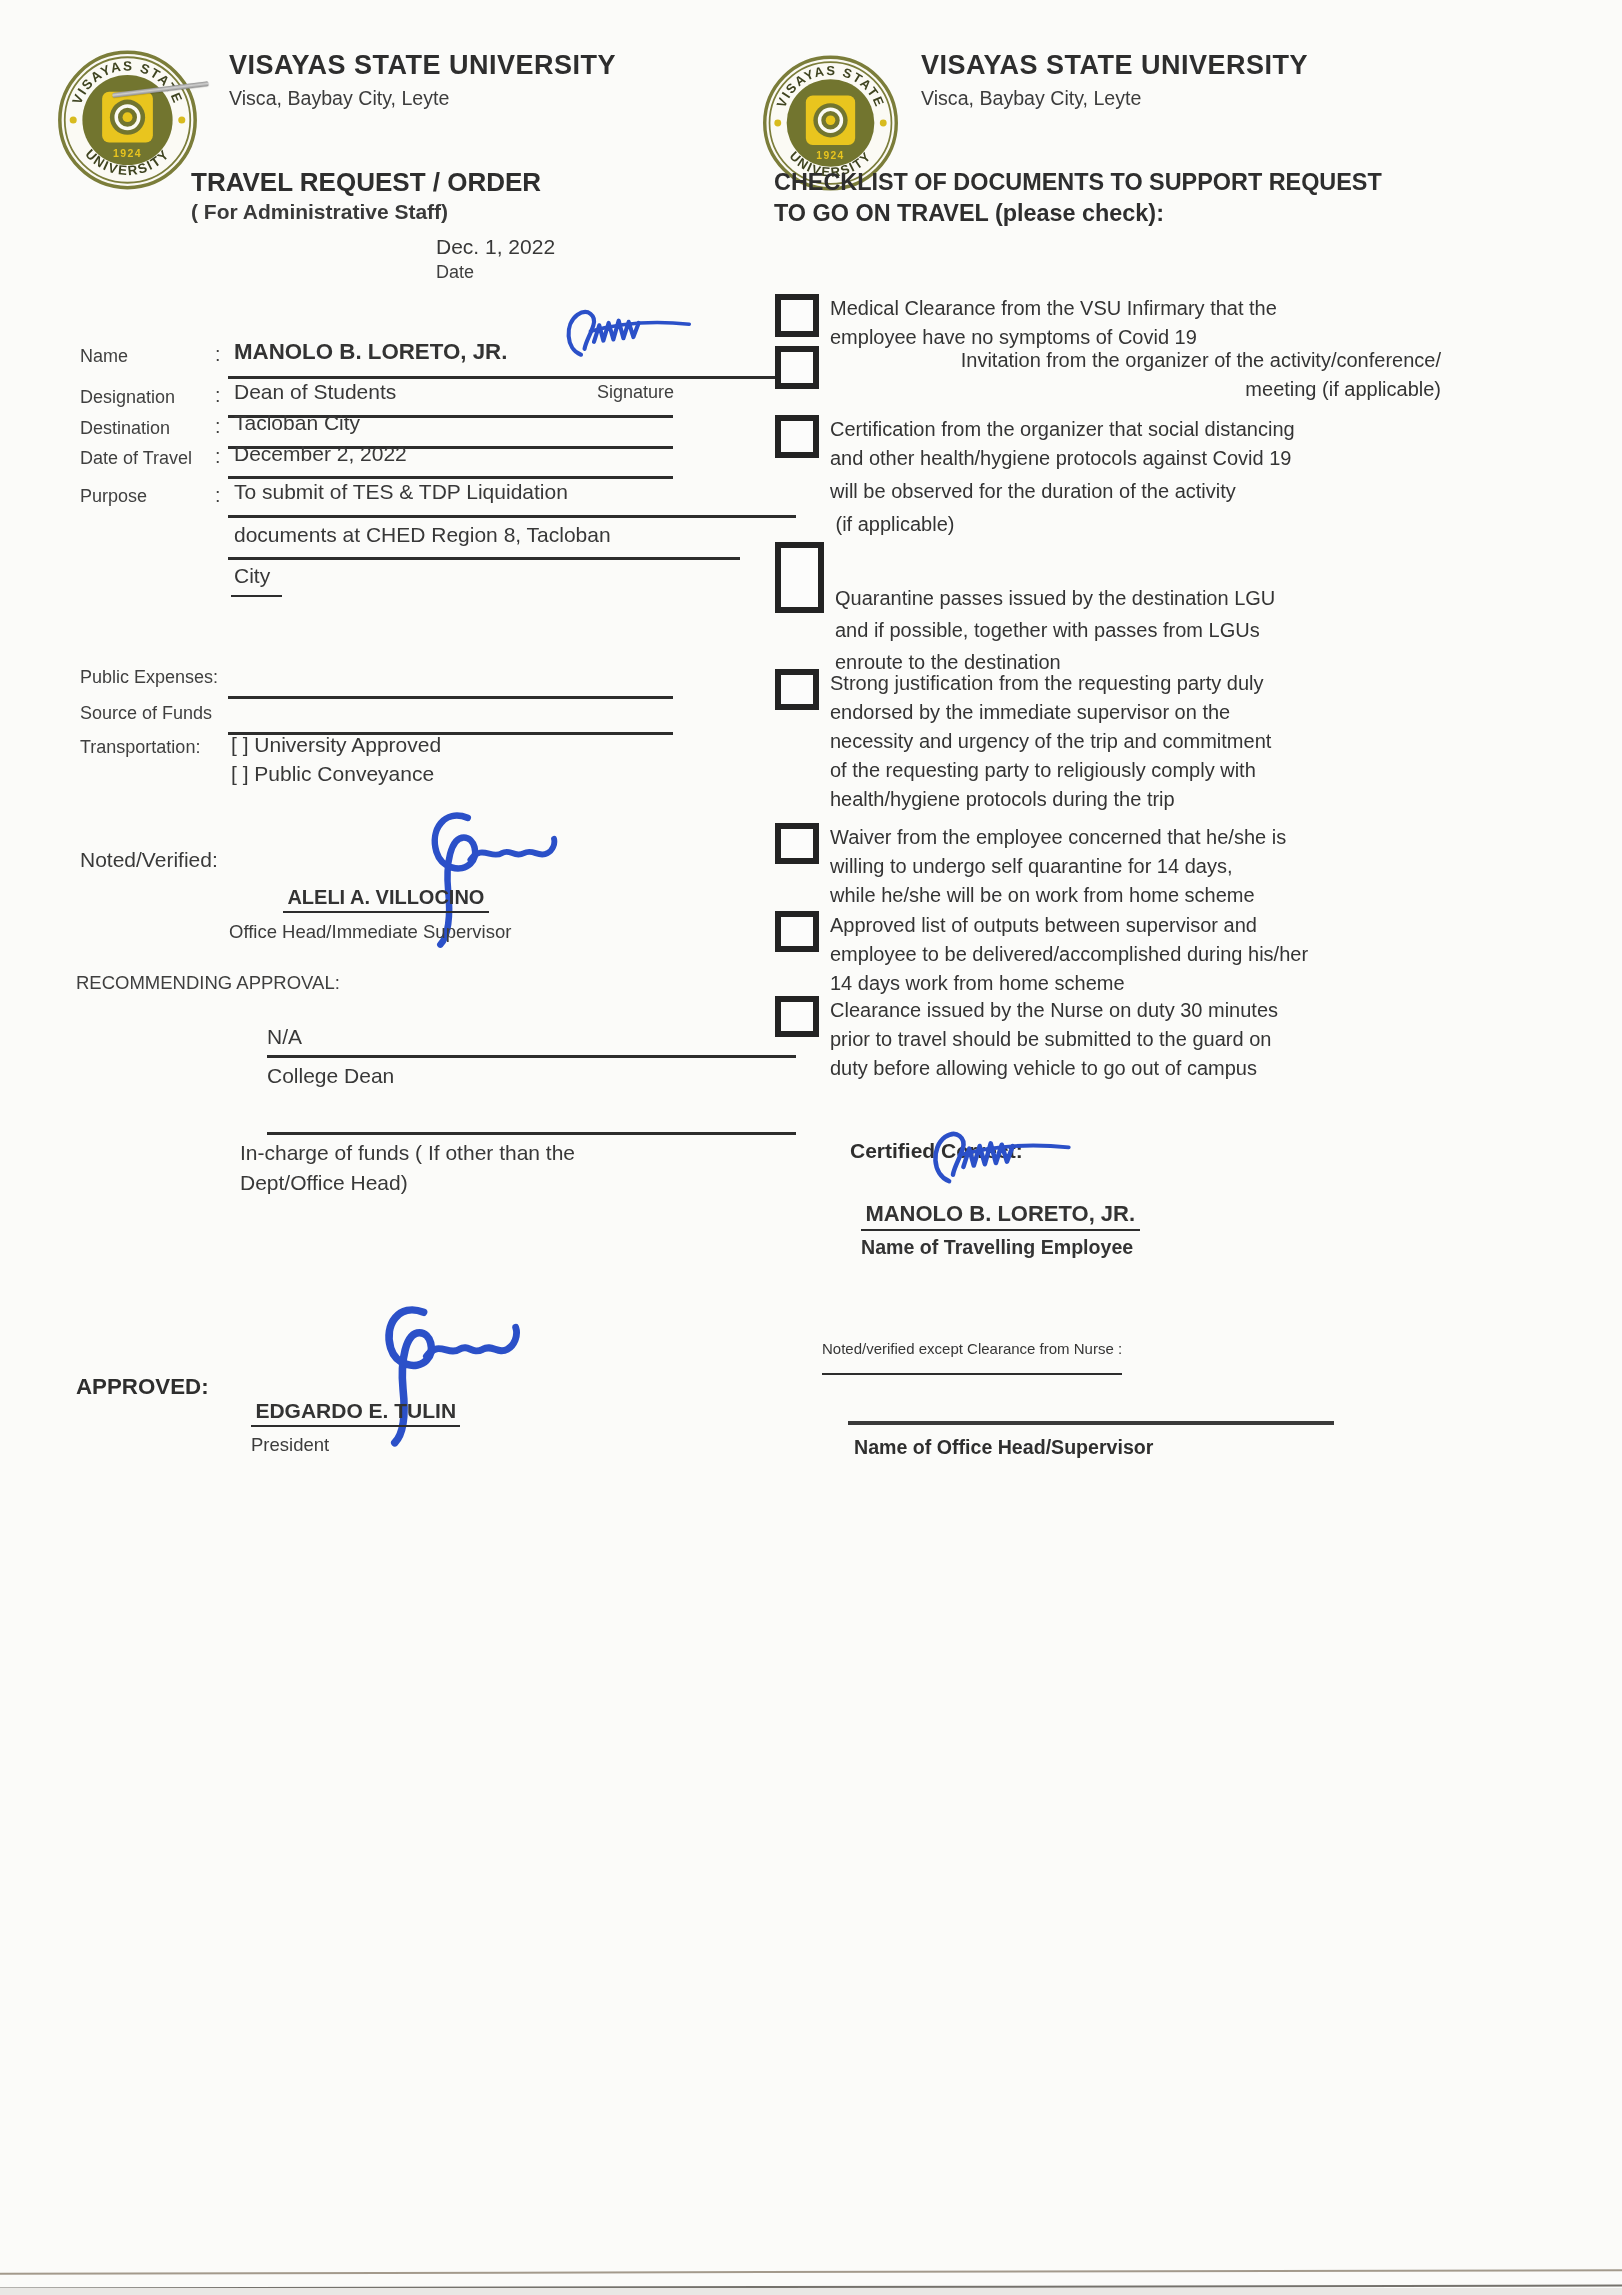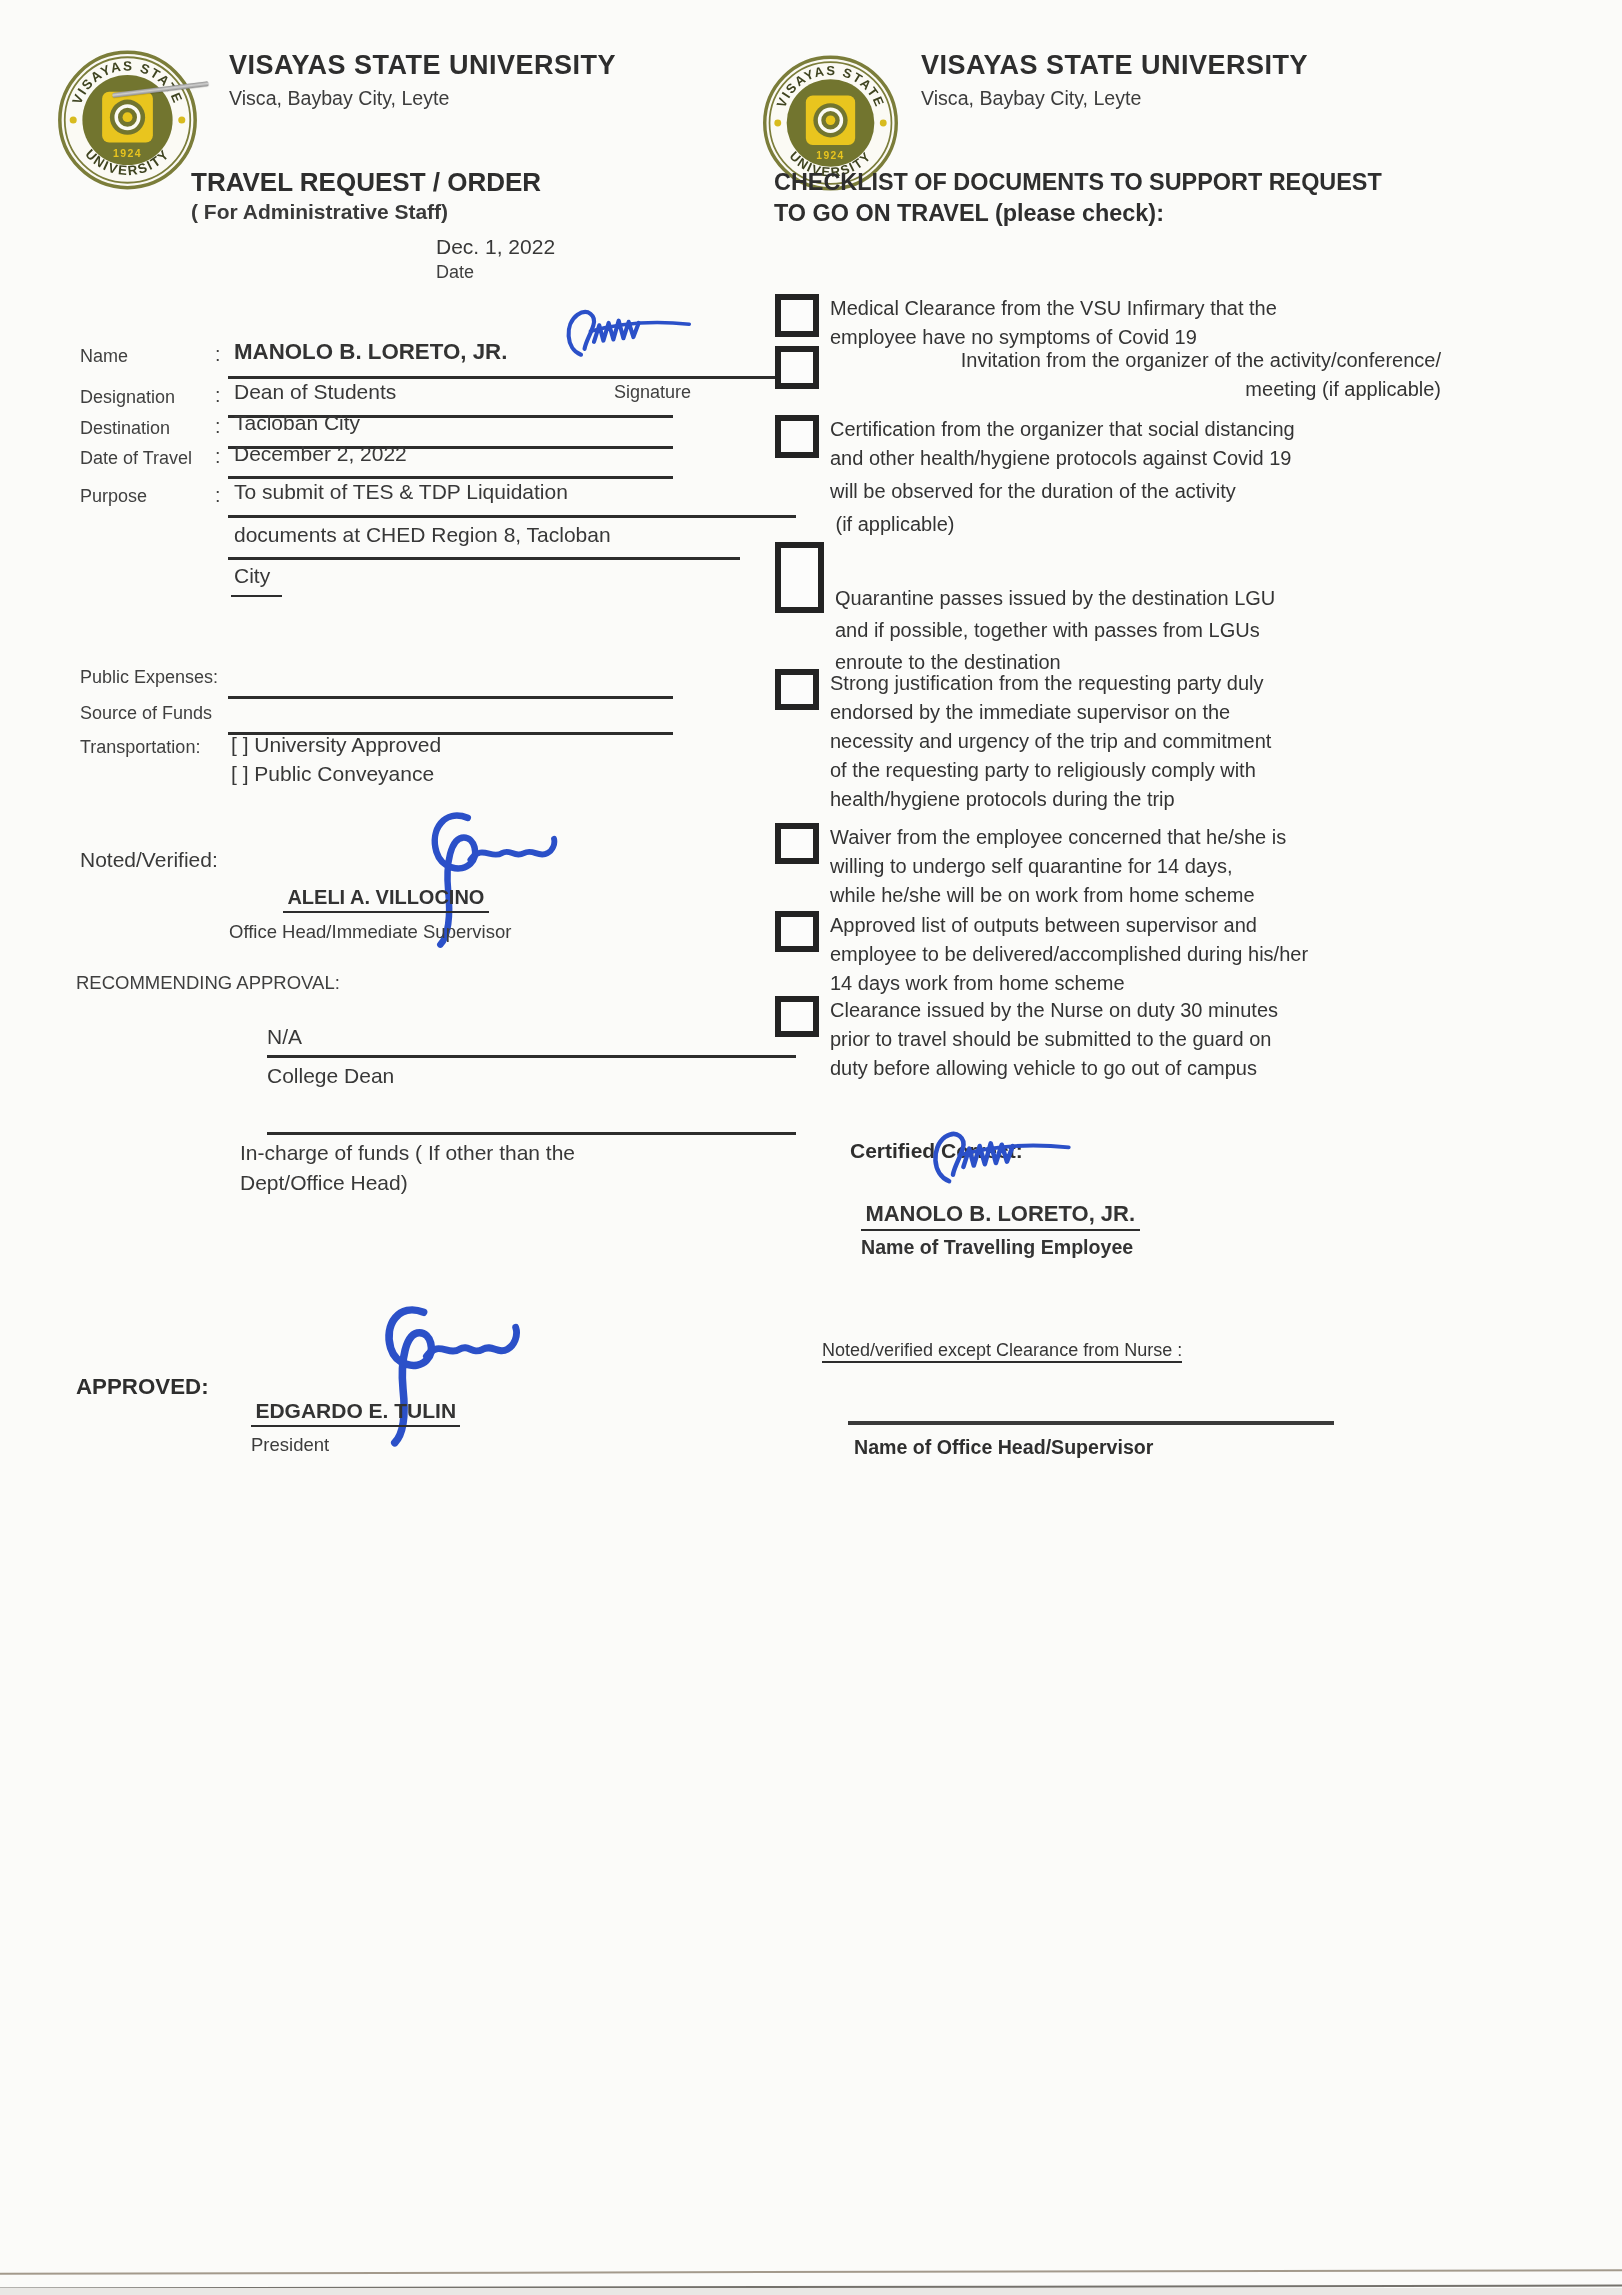--- a/index.html
+++ b/index.html
@@ -87,21 +87,21 @@
   <div class="abs lbl" style="left:80px;top:346px;">Name</div>
   <div class="abs colon" style="left:215px;top:343px;">:</div>
   <div class="abs val-name" style="left:234px;top:339px;">MANOLO B. LORETO, JR.</div>
   <div class="abs uline2" style="left:228px;top:376px;width:568px;"></div>
 
   <svg class="abs sig" style="left:561px;top:304px;" width="153" height="65" viewBox="0 0 260 110">
     <path d="M34,86 C8,76 6,34 28,18 C46,6 60,20 55,36 C50,52 42,64 40,76" stroke-width="7"></path>
     <path d="M56,64 l9,-28 l7,26 l9,-30 l8,28 l9,-32 l8,30 l9,-28 l8,26 l9,-24" stroke-width="7"></path>
     <path d="M50,46 C100,32 160,28 218,34" stroke-width="6"></path>
   </svg>
-  <div class="abs siglabel" style="left:597px;top:382px;margin-left:17px;">Signature</div>
+  <div class="abs siglabel" style="left:597px;top:382px;">Signature</div>
 
   <div class="abs lbl" style="left:80px;top:387px;">Designation</div>
   <div class="abs colon" style="left:215px;top:384px;">:</div>
   <div class="abs val" style="left:234px;top:380px;">Dean of Students</div>
   <div class="abs uline2" style="left:228px;top:415px;width:445px;"></div>
 
   <div class="abs lbl" style="left:80px;top:418px;">Destination</div>
   <div class="abs colon" style="left:215px;top:415px;">:</div>
   <div class="abs val" style="left:234px;top:411px;">Tacloban City</div>
   <div class="abs uline2" style="left:228px;top:446px;width:445px;"></div>
@@ -263,21 +263,21 @@
     <path d="M34,86 C8,76 6,34 28,18 C46,6 60,20 55,36 C50,52 42,64 40,76" stroke-width="7"></path>
     <path d="M56,64 l9,-28 l7,26 l9,-30 l8,28 l9,-32 l8,30 l9,-28 l8,26 l9,-24" stroke-width="7"></path>
     <path d="M50,46 C100,32 160,28 218,34" stroke-width="6"></path>
   </svg>
   <div class="abs center" style="left:861px;top:1201px;width:382px;">
     <span class="name-u" style="font-size:22px;font-weight:bold;color:#333;">MANOLO B. LORETO, JR.</span>
   </div>
   <div class="abs center b" style="left:861px;top:1236px;width:382px;font-size:19.6px;color:#333;">Name of Travelling Employee</div>
 
   <div class="abs" style="left:822px;top:1340px;">
-    <span style="font-size:18px;color:#363636;border-bottom:2.2px solid #2d2d2d;padding-bottom:1px;text-align:right;">Noted/verified except Clearance from Nurse :</span>
+    <span style="font-size:15px;color:#363636;border-bottom:2.2px solid #2d2d2d;padding-bottom:16px;text-align:right;">Noted/verified except Clearance from Nurse :</span>
   </div>
   <div class="abs thickline" style="left:848px;top:1421px;width:486px;height:3.8px;"></div>
   <div class="abs b" style="left:854px;top:1436px;font-size:19.6px;color:#2f2f2f;">Name of Office Head/Supervisor</div>
 
   <div class="abs scanline1" style="left:0px;top:2271px;width:1623px;height:1.6px;transform:rotate(-0.12deg);"></div>
   <div class="abs scanline2" style="left:0px;top:2286px;width:1623px;height:2.2px;transform:rotate(-0.1deg);"></div>
   <div class="abs bottomstrip" style="left:0px;top:2288px;width:1623px;height:7px;"></div>
 
 </div>
 

